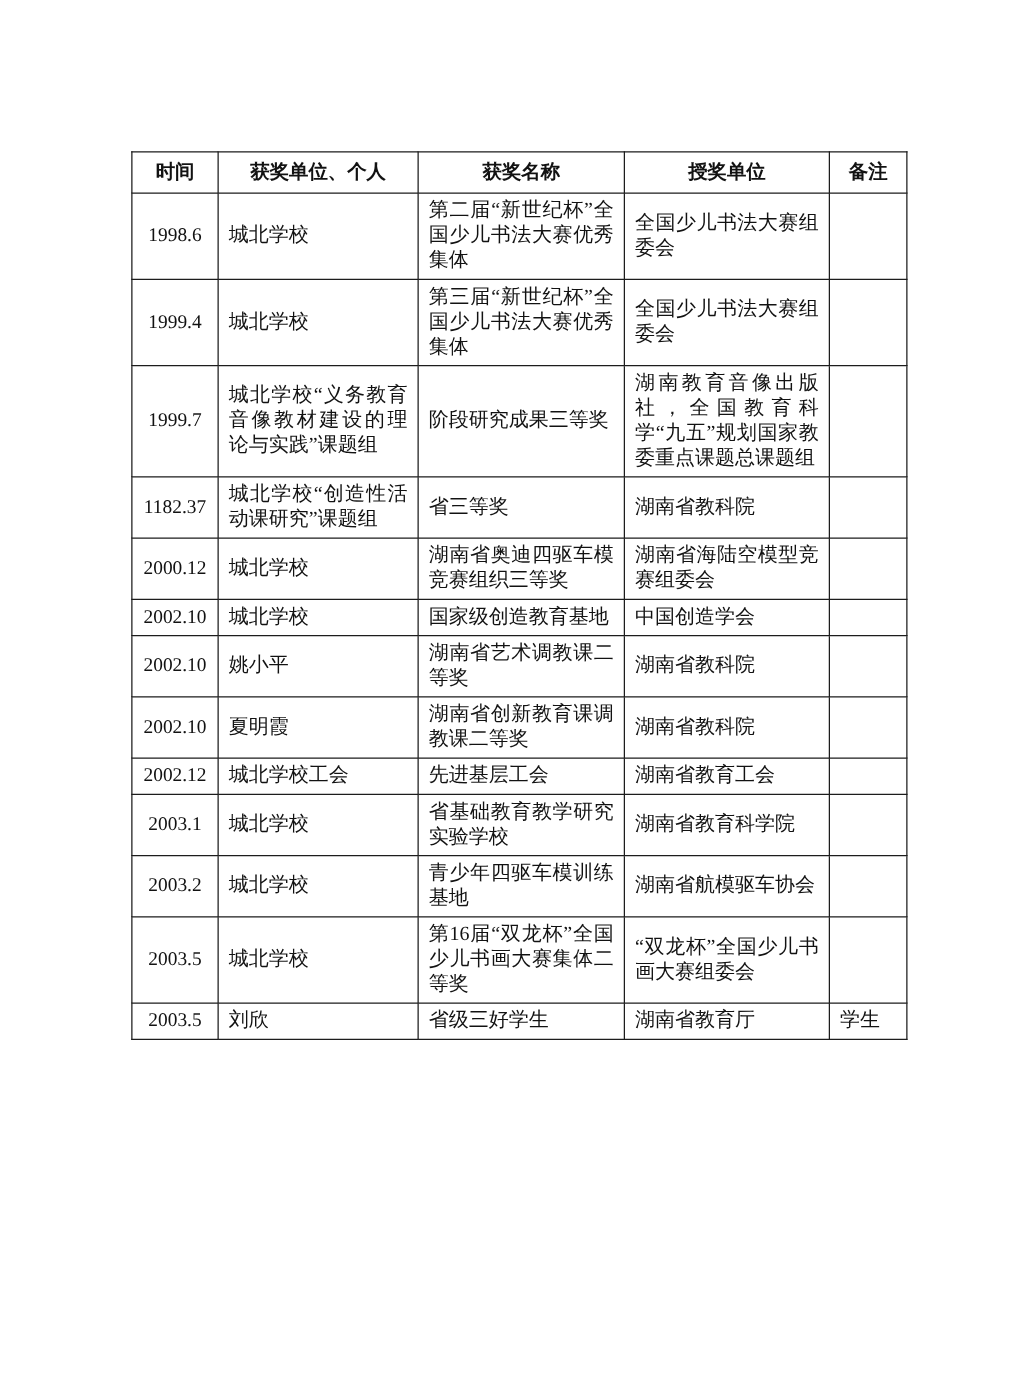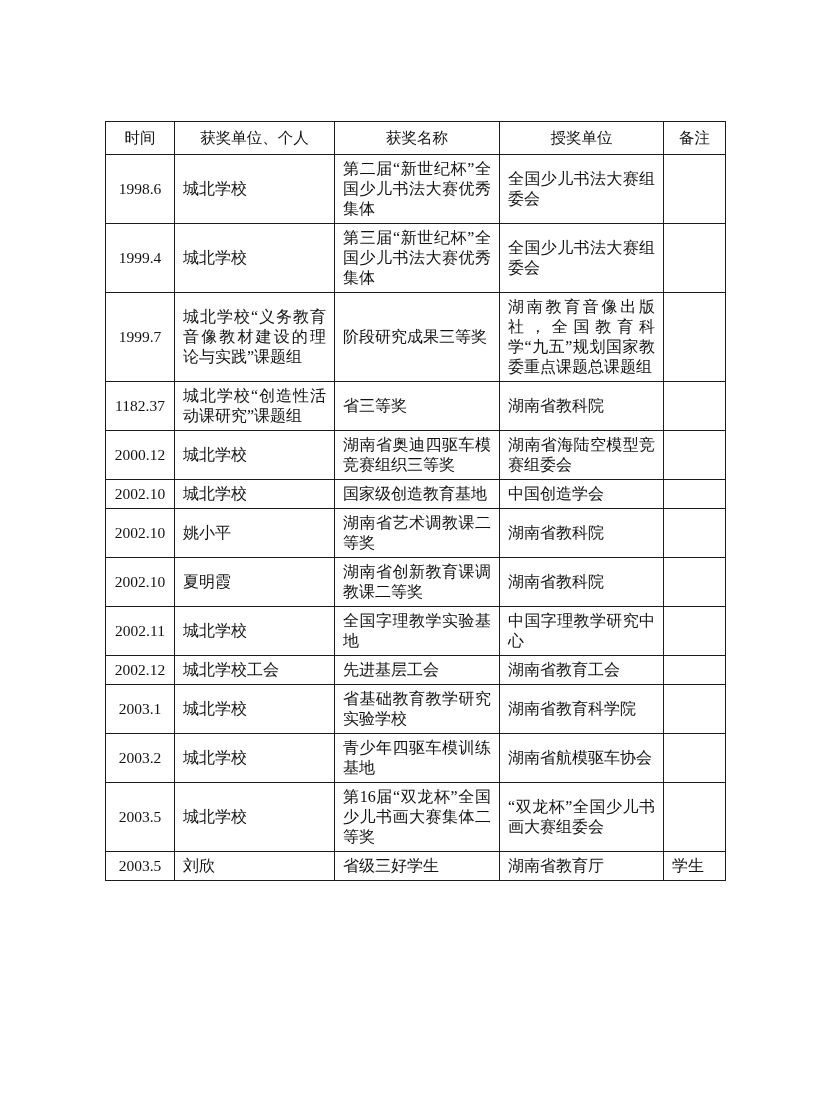--- a/index.html
+++ b/index.html
@@ -47,21 +47,21 @@
   .awards-table th,
   .awards-table td {
     border: 1.5px solid #1c1c1c;
     font-size: 16px;
     line-height: 20px;
     vertical-align: middle;
     word-break: break-all;
   }
   .awards-table th {
     font-family: "Liberation Sans", "DejaVu Sans", sans-serif;
-    font-weight: normal;
+    font-weight: bold;
     font-size: 15.5px;
     text-align: center;
     padding: 6px 2px;
   }
   td.cell-time {
     text-align: center;
     padding: 4px 2px;
     font-size: 15.5px;
     font-family: "Liberation Serif", "DejaVu Serif", serif;
   }
@@ -149,27 +149,20 @@
           <td class="cell-note"></td>
         </tr>
         <tr>
           <td class="cell-time">2002.10</td>
           <td class="cell-left">夏明霞</td>
           <td class="cell-left">湖南省创新教育课调教课二等奖</td>
           <td class="cell-left">湖南省教科院</td>
           <td class="cell-note"></td>
         </tr>
         <tr>
-          <td class="cell-time">2002.11</td>
-          <td class="cell-left">城北学校</td>
-          <td class="cell-left">全国字理教学实验基地</td>
-          <td class="cell-left">中国字理教学研究中心</td>
-          <td class="cell-note"></td>
-        </tr>
-        <tr>
           <td class="cell-time">2002.12</td>
           <td class="cell-left">城北学校工会</td>
           <td class="cell-left">先进基层工会</td>
           <td class="cell-left">湖南省教育工会</td>
           <td class="cell-note"></td>
         </tr>
         <tr>
           <td class="cell-time">2003.1</td>
           <td class="cell-left">城北学校</td>
           <td class="cell-left">省基础教育教学研究实验学校</td>

